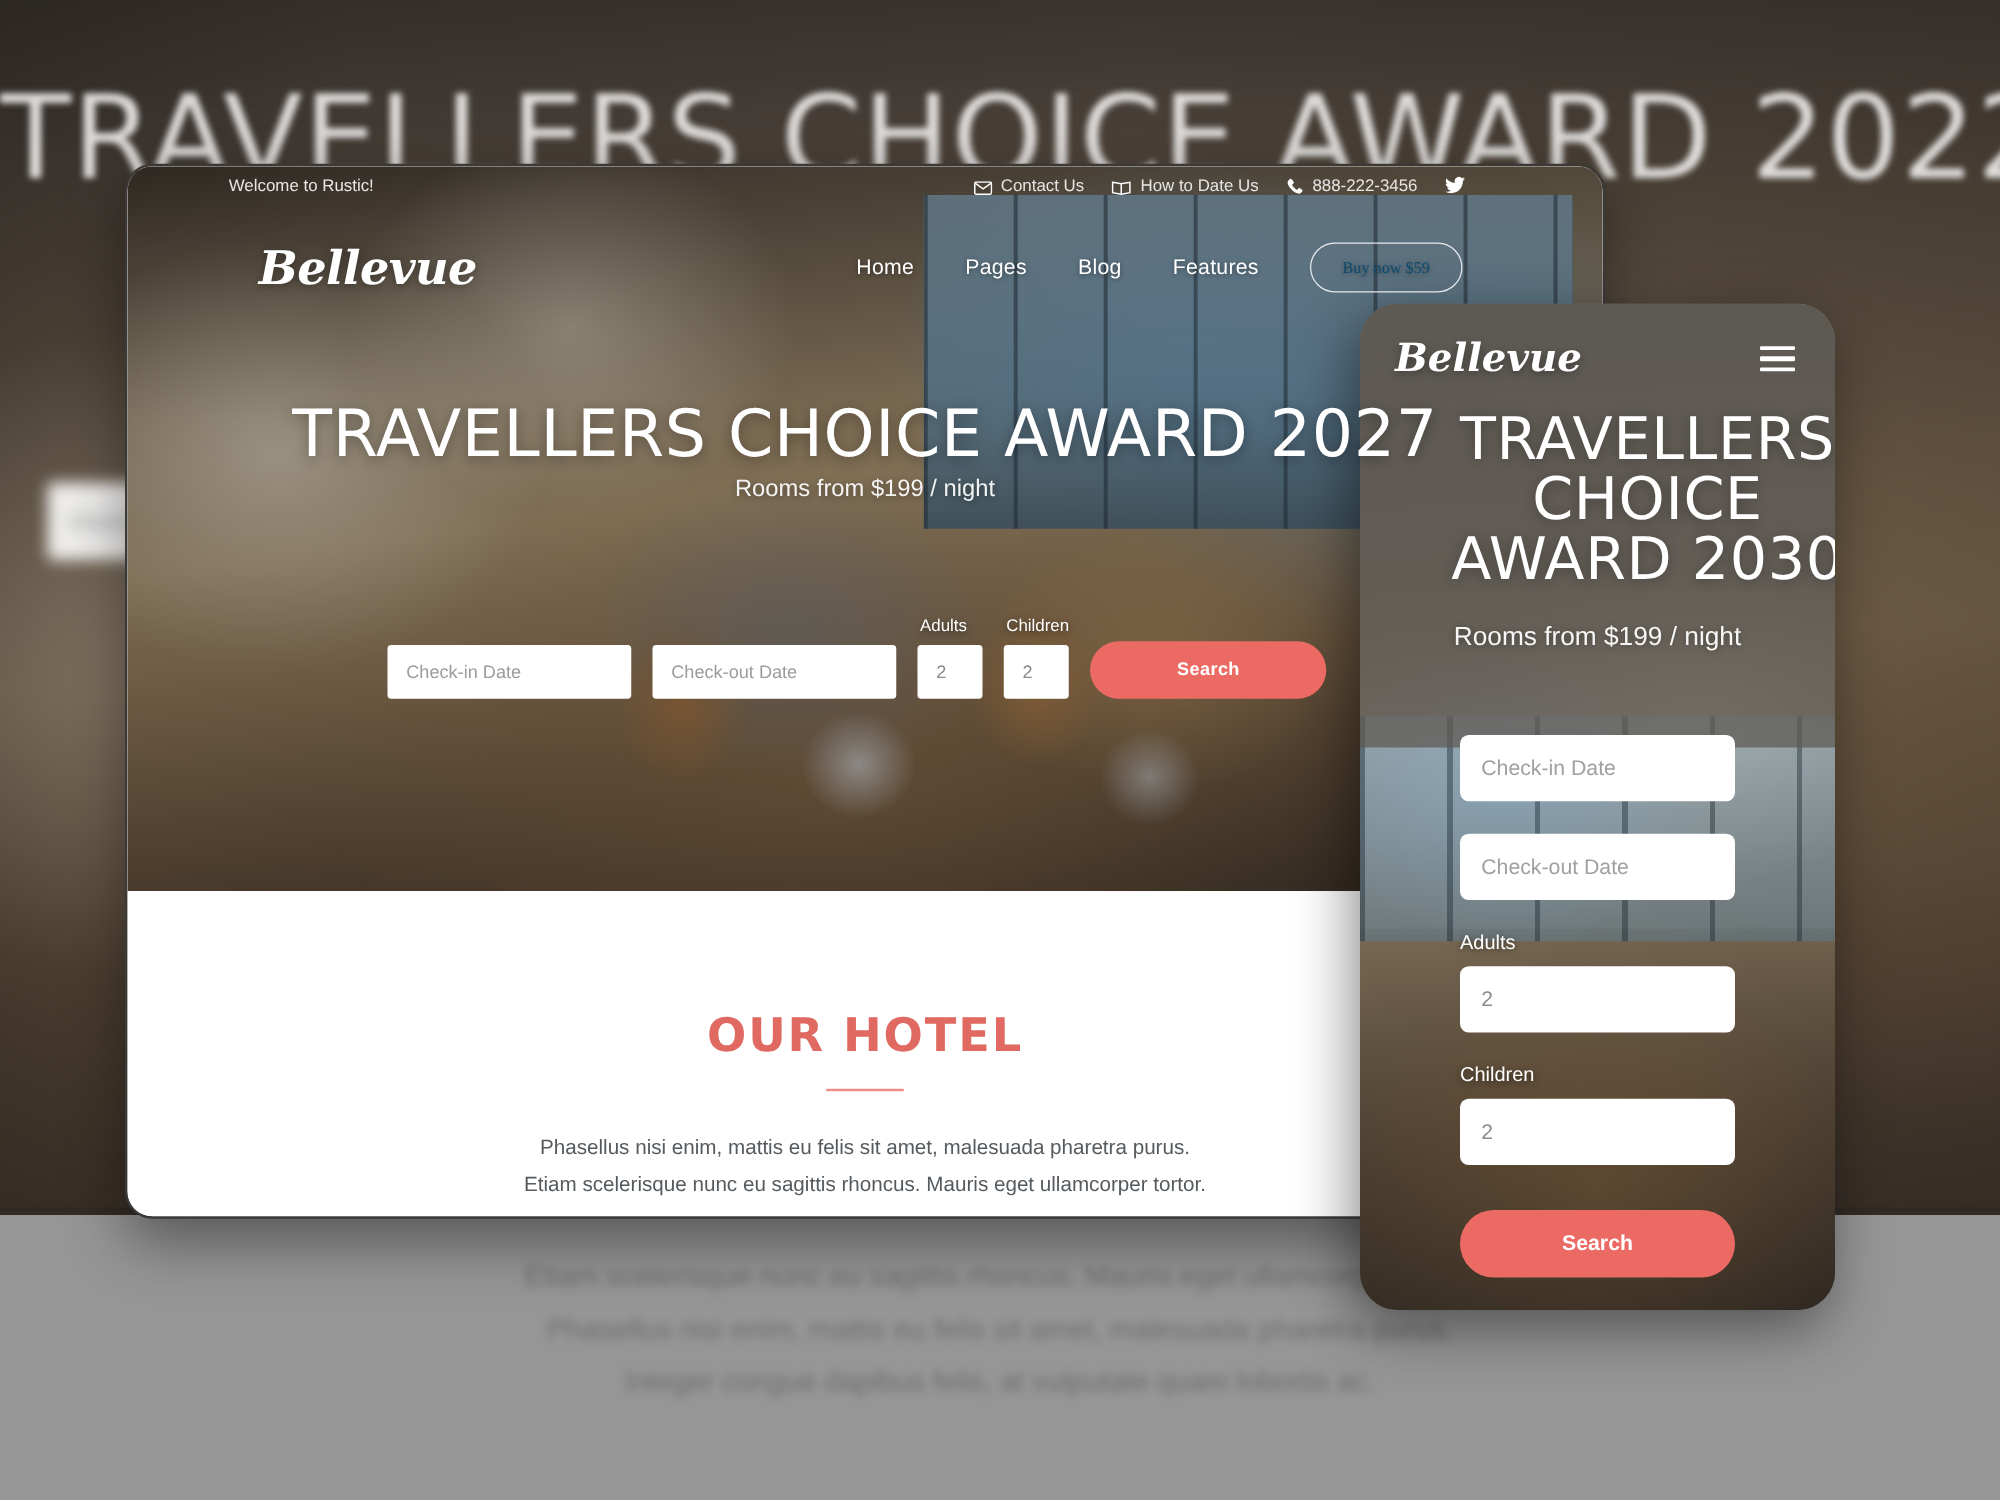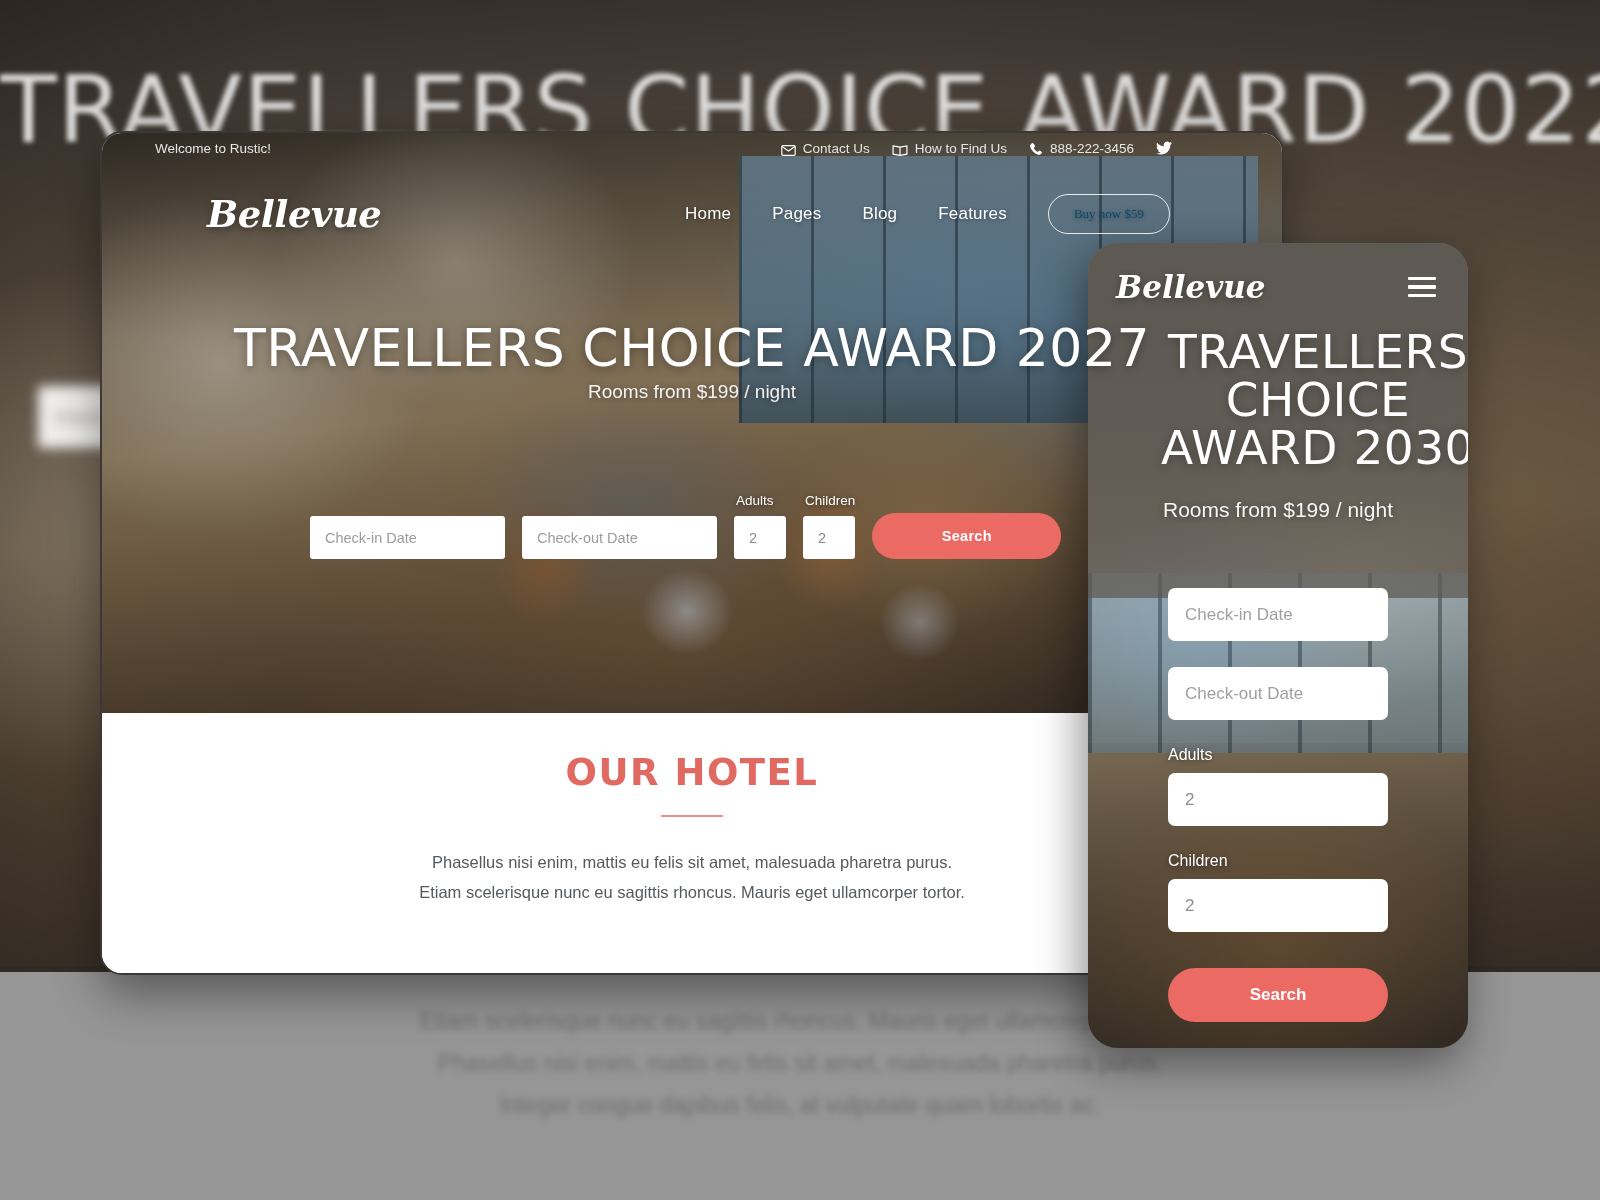--- a/index.html
+++ b/index.html
@@ -175,21 +175,21 @@
     position: absolute;
     left: 0; top: 0;
     width: 100%;
     height: 30px;
     display: flex;
     align-items: center;
     z-index: 6;
     font-size: 13.5px;
     color: rgba(255,255,255,0.88);
   }
-  .topbar .welcome { margin-left: 53px; }
+  .topbar .welcome { margin-left: 81px; }
   .topbar .right {
     margin-left: auto;
     display: flex;
     align-items: center;
     gap: 22px;
     margin-right: 110px;
   }
   .tb-item {
     display: flex;
     align-items: flex-end;
@@ -315,21 +315,21 @@
     letter-spacing: 0.3px;
     cursor: pointer;
     font-family: "Liberation Sans", sans-serif;
   }
 
   
   .content {
     position: relative;
     background: #fff;
     height: 260px;
-    padding-top: 38px;
+    padding-top: 94px;
     box-sizing: border-box;
   }
   .our-hotel {
     text-align: center;
     color: #e06a62;
     font-size: 37px;
     font-weight: bold;
     letter-spacing: 1.5px;
     margin: 0;
     font-family: "DejaVu Sans", sans-serif;
@@ -526,21 +526,21 @@
             <span>Contact Us</span>
           </div>
 
           <div class="tb-item">
             <span>
               <svg width="16" height="12" viewBox="0 0 17 13" fill="none" stroke="#ffffff" stroke-width="1.3">
                 <path d="M1 2 L8.5 3.3 L16 2 L16 11 L8.5 12.3 L1 11 Z"></path>
                 <path d="M8.5 3.3 L8.5 12.3"></path>
               </svg>
             </span>
-            <span>How to Find Us</span>
+            <span>How to Date Us</span>
           </div>
 
           <div class="tb-item">
             <span>
               <svg width="14" height="14" viewBox="0 0 16 16" fill="#ffffff">
                 <path d="M4.2 1.1 C3.3 1.1 1.2 3 1.2 4.4 c0 4.1 6.3 10.4 10.4 10.4 1.4 0 3.3-2.1 3.3-3 0-.5-2.6-2.2-3.1-2.2-.5 0-1.5 1.6-2 1.6-.8 0-4.4-3.6-4.4-4.4 0-.5 1.6-1.5 1.6-2 0-.5-1.7-3.1-2.2-3.1z"></path>
               </svg>
             </span>
             <span>888-222-3456</span>
           </div>

